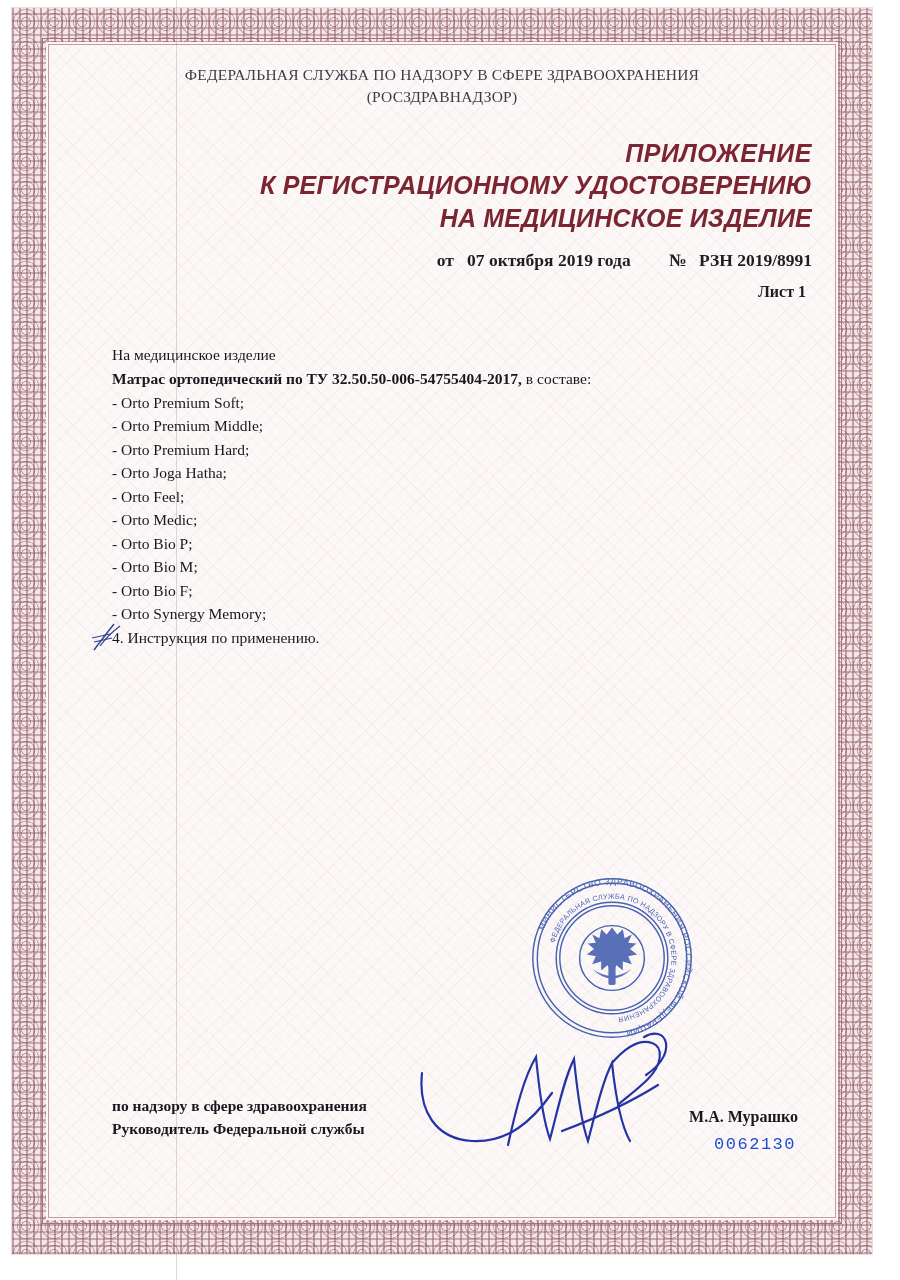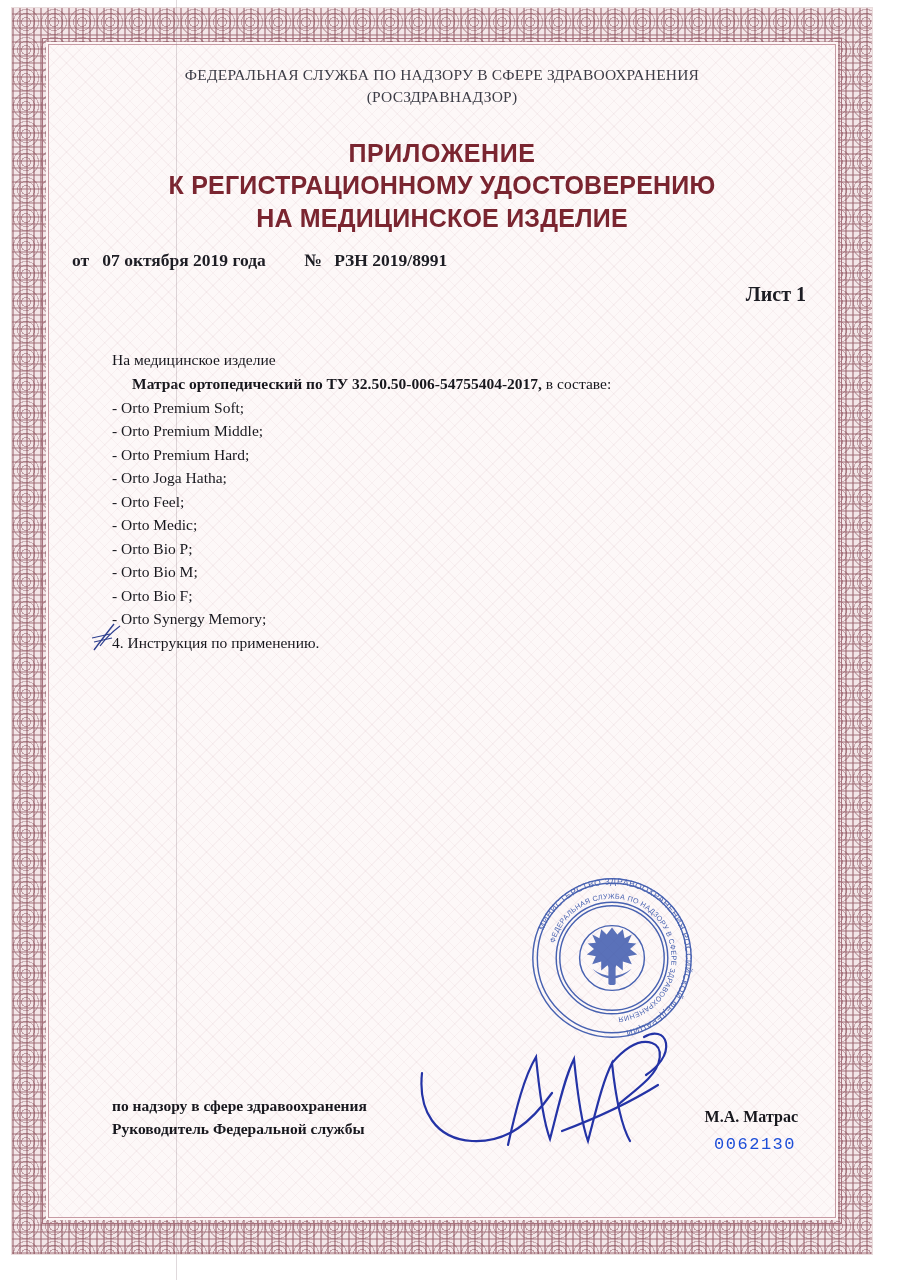--- a/index.html
+++ b/index.html
@@ -109,59 +109,60 @@
     color: #3c3c46;
     font-size: 15.5px;
     letter-spacing: 0.2px;
     line-height: 1.45;
     font-family: "Liberation Serif", serif;
   }
   .agency .line2 { display: block; }
 
   .title-block {
     margin-top: 28px;
-    text-align: center;
+    text-align: right;
     color: #7a2530;
     font-weight: bold;
     font-family: "Liberation Sans", sans-serif;
     line-height: 1.30;
+    font-style: italic;
   }
   .title-l1 { font-size: 25px; letter-spacing: 0.6px; }
   .title-l2 { font-size: 25px; letter-spacing: 0.2px; }
   .title-l3 { font-size: 25px; letter-spacing: 0.2px; }
 
   .dateline {
     margin-top: 16px;
-    text-align: left;
+    text-align: right;
     color: #1d1d24;
     font-size: 17.5px;
     font-weight: bold;
     font-family: "Liberation Serif", serif;
   }
   .dateline .num { margin-left: 34px; }
   .dateline .numval { margin-left: 8px; }
 
   .sheet-no {
     margin-top: 12px;
     text-align: right;
     padding-right: 6px;
-    font-size: 20px;
+    font-size: 16px;
     font-weight: bold;
     color: #1d1d24;
   }
 
   .body {
     margin-top: 42px;
     padding-left: 40px;
     color: #17171d;
     font-size: 15.5px;
     line-height: 1.52;
   }
   .body .lead { font-size: 15.5px; }
-  .body .device { font-weight: bold; margin-left: 20px; }
+  .body .device { font-weight: bold; }
   .body .device .tail { font-weight: normal; }
   .body .item { white-space: pre; }
 
   
   .squiggle {
     position: absolute;
     left: 78px;
     top: 612px;
     width: 40px;
     height: 34px;
@@ -284,21 +285,21 @@
         <div class="item">- Orto Bio F;</div>
         <div class="item">- Orto Synergy Memory;</div>
         <div class="item">4. Инструкция по применению.</div>
       </div>
 
       <div class="footer">
         <div class="footer-left">
           <div>по надзору в сфере здравоохранения</div>
           <div>Руководитель Федеральной службы</div>
         </div>
-        <div class="footer-name">М.А. Матрас</div>
+        <div class="footer-name">М.А. Мурашко</div>
         <div class="footer-number">0062130</div>
       </div>
 
     </div>
 
     <svg class="squiggle" viewBox="0 0 40 34">
       <path d="M4 30 C10 22, 16 14, 24 4" stroke="currentColor" stroke-width="1.4" fill="none"></path>
       <path d="M10 26 C16 18, 22 12, 30 6" stroke="currentColor" stroke-width="1.2" fill="none"></path>
       <path d="M2 18 L20 14" stroke="currentColor" stroke-width="1.2" fill="none"></path>
       <path d="M4 22 L22 18" stroke="currentColor" stroke-width="1.1" fill="none"></path>

